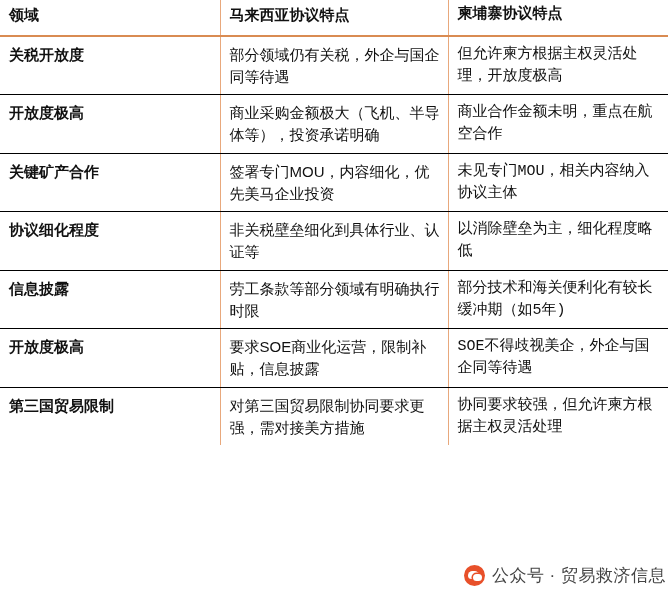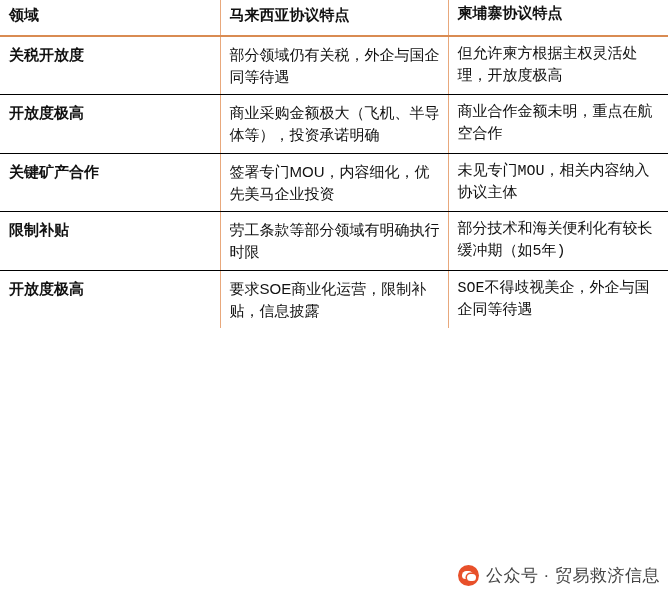--- a/index.html
+++ b/index.html
@@ -63,21 +63,21 @@
   }
   .footer {
     position: absolute;
     left: 0;
     bottom: 0;
     width: 672px;
     height: 44px;
     display: flex;
     align-items: center;
     justify-content: flex-end;
-    padding-right: 12px;
+    padding-right: 6px;
     box-sizing: border-box;
     background: #ffffff;
     text-align: center;
   }
   .footer-inner {
     display: flex;
     align-items: center;
     gap: 7px;
   }
   .wechat-badge {
@@ -168,38 +168,60 @@
           </td>
         <td>
             <span class="cell-text">签署专门MOU，内容细化，优先美马企业投资</span>
           </td>
         <td>
             <span class="cell-text">未见专门MOU，相关内容纳入协议主体</span>
           </td>
       </tr>
       <tr>
         <td class="rowhead">
-            <span class="cell-text">限制补贴</span>
+            <span class="cell-text">协议细化程度</span>
+          </td>
+        <td>
+            <span class="cell-text">非关税壁垒细化到具体行业、认证等</span>
+          </td>
+        <td>
+            <span class="cell-text">以消除壁垒为主，细化程度略低</span>
+          </td>
+      </tr>
+      <tr>
+        <td class="rowhead">
+            <span class="cell-text">信息披露</span>
           </td>
         <td>
             <span class="cell-text">劳工条款等部分领域有明确执行时限</span>
           </td>
         <td>
             <span class="cell-text">部分技术和海关便利化有较长缓冲期（如5年)</span>
           </td>
       </tr>
       <tr>
         <td class="rowhead">
             <span class="cell-text">开放度极高</span>
           </td>
         <td>
             <span class="cell-text">要求SOE商业化运营，限制补贴，信息披露</span>
           </td>
         <td>
             <span class="cell-text">SOE不得歧视美企，外企与国企同等待遇</span>
+          </td>
+      </tr>
+      <tr>
+        <td class="rowhead">
+            <span class="cell-text">第三国贸易限制</span>
+          </td>
+        <td>
+            <span class="cell-text">对第三国贸易限制协同要求更强，需对接美方措施</span>
+          </td>
+        <td>
+            <span class="cell-text">协同要求较强，但允许柬方根据主权灵活处理</span>
           </td>
       </tr>
     </tbody>
   </table>
 
   <div class="footer">
     <div class="footer-inner">
       <span class="wechat-badge"></span>
       <span class="footer-text">公众号 · 贸易救济信息</span>
     </div>

